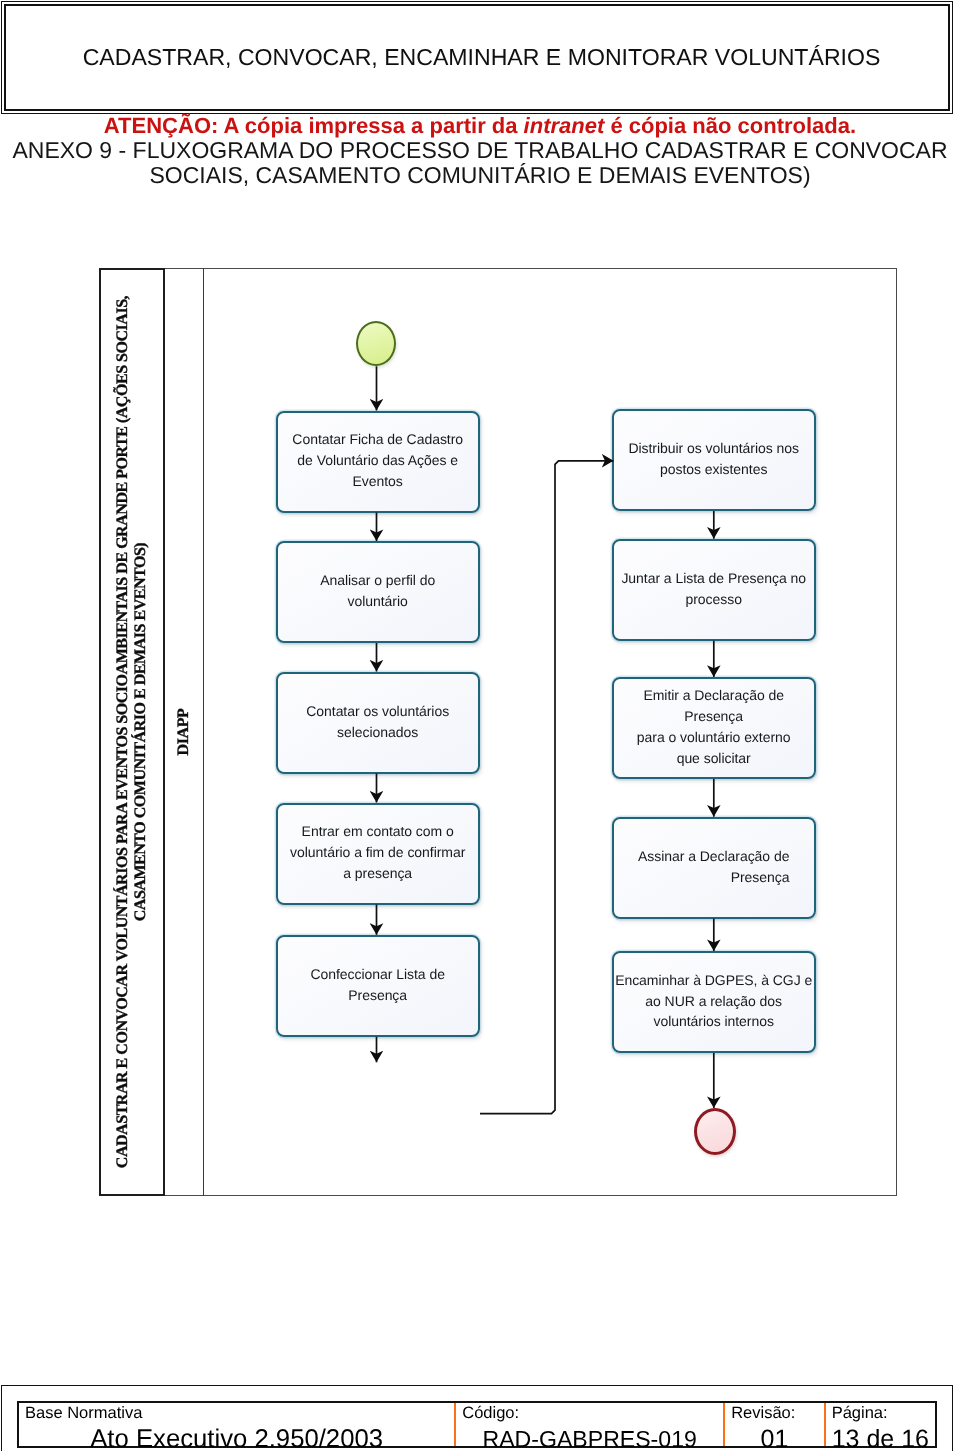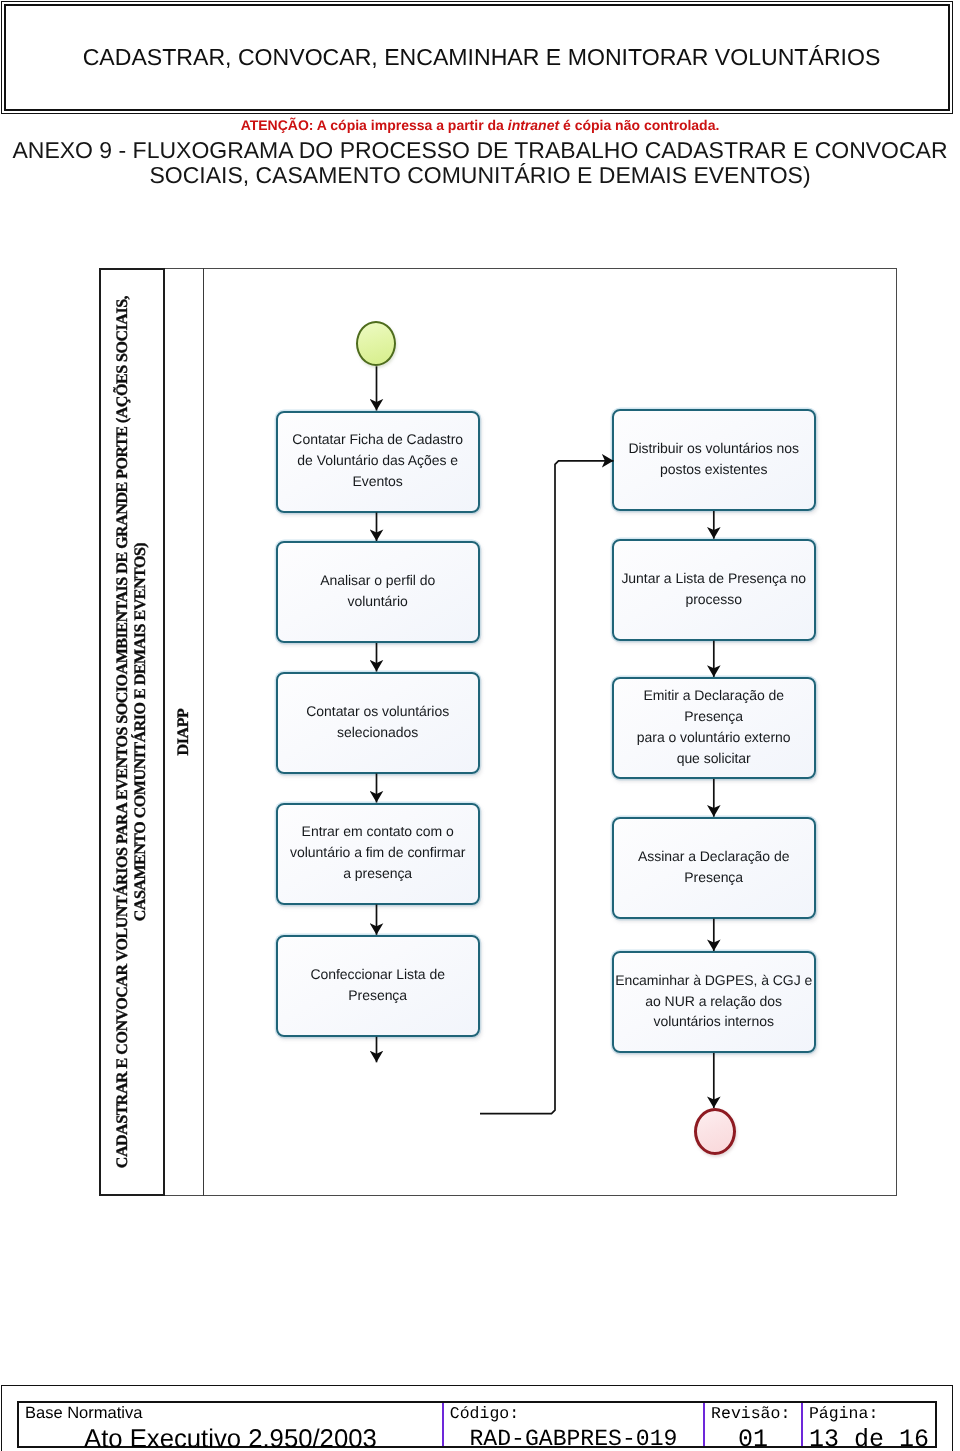--- a/index.html
+++ b/index.html
@@ -10,21 +10,21 @@
   
   .hdr-box{position:absolute;left:1px;top:1px;width:952px;height:113px;
            border:1.3px solid #111;padding:1.7px;box-sizing:border-box;}
   .hdr-inner{width:100%;height:100%;border:2.2px solid #111;box-sizing:border-box;
              display:flex;align-items:center;justify-content:center;}
   .hdr-title{font-size:23.1px;color:#101010;letter-spacing:0;white-space:nowrap;
              margin-left:9px;}
 
   
   .notice{position:absolute;left:0;top:115.5px;width:960px;text-align:center;
-          font-size:14px;font-weight:bold;color:#cc1111;line-height:19px;}
+          font-size:22px;font-weight:bold;color:#cc1111;line-height:19px;}
   .notice i{font-style:italic;}
 
   
   .subtitle{position:absolute;left:0;top:137.6px;width:960px;text-align:center;
             font-size:23px;color:#161616;line-height:25.8px;}
 
   
   .diagram{position:absolute;left:99px;top:268px;width:798px;height:928px;}
   .pool-outline{position:absolute;left:0;top:0;width:100%;height:100%;
                 border:1px solid #4a4a4a;box-sizing:border-box;}
@@ -66,21 +66,21 @@
           box-shadow:1px 2px 3px rgba(175,150,150,.35);}
 
   .conn{position:absolute;}
 
   
   .ftr{position:absolute;left:1px;top:1385px;width:952px;height:79px;
        border:1.3px solid #111;padding:15px;box-sizing:border-box;}
   .ftr-inner{width:100%;height:100%;border:2.2px solid #111;box-sizing:border-box;display:flex;}
   .ftr-cell{box-sizing:border-box;display:flex;flex-direction:column;
             justify-content:flex-start;padding:2px 0 0 6px;position:relative;}
-  .ftr-cell + .ftr-cell{border-left:2px solid #6d28d9;font-family:Liberation Mono, monospace;}
+  .ftr-cell + .ftr-cell{border-left:2px solid #f97316;}
   .ftr-lbl{font-size:16.5px;font-weight:normal;color:#000;line-height:17px;white-space:nowrap;}
   .ftr-val{font-size:25px;font-weight:normal;color:#000;text-align:center;
            line-height:27px;margin-top:4px;padding-right:6px;white-space:nowrap;}
   .ftr-cell.c1 .ftr-val{font-size:25.7px;}
   .ftr-cell.c2 .ftr-val{font-size:23.1px;}
 </style>
 </head>
 <body>
 
 <div class="page">
@@ -144,21 +144,21 @@
       <div class="task" style="left:408px;top:270.7px;width:204px;height:102px;">
         <span>Juntar a Lista de Presença no
 processo</span>
         </div>
       <div class="task" style="left:408px;top:408.9px;width:204px;height:102px;">
         <span>Emitir a Declaração de
 Presença
 para o voluntário externo
 que solicitar</span>
         </div>
-      <div class="task" style="left:408px;top:548.7px;width:204px;height:102px;">
+      <div class="task" style="left:408px;top:548.7px;width:204px;height:102px;text-align:right;">
         <span>Assinar a Declaração de
 Presença</span>
         </div>
       <div class="task" style="left:408px;top:683px;width:204px;height:102px;">
         <span>Encaminhar à DGPES, à CGJ e
 ao NUR a relação dos
 voluntários internos</span>
         </div>
 
       <div class="ev ev-end" style="left:490px;top:840px;width:42px;height:47px;"></div>

